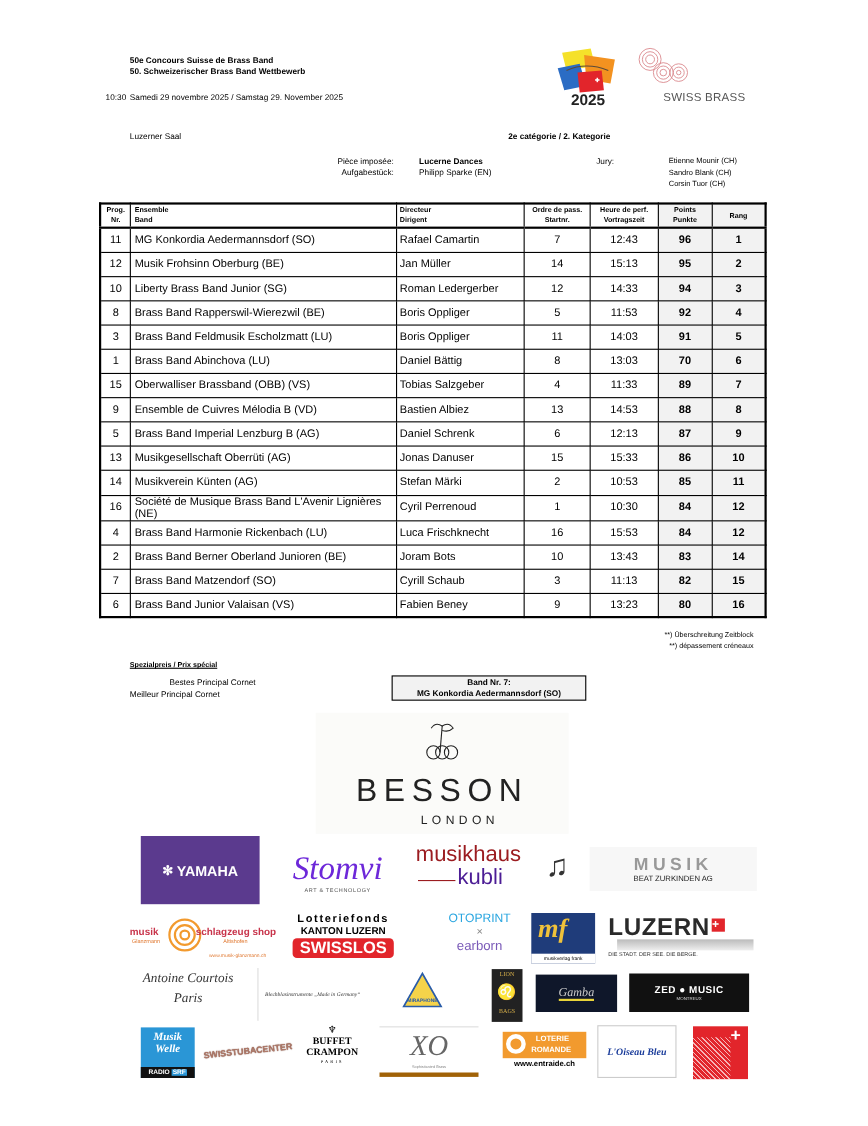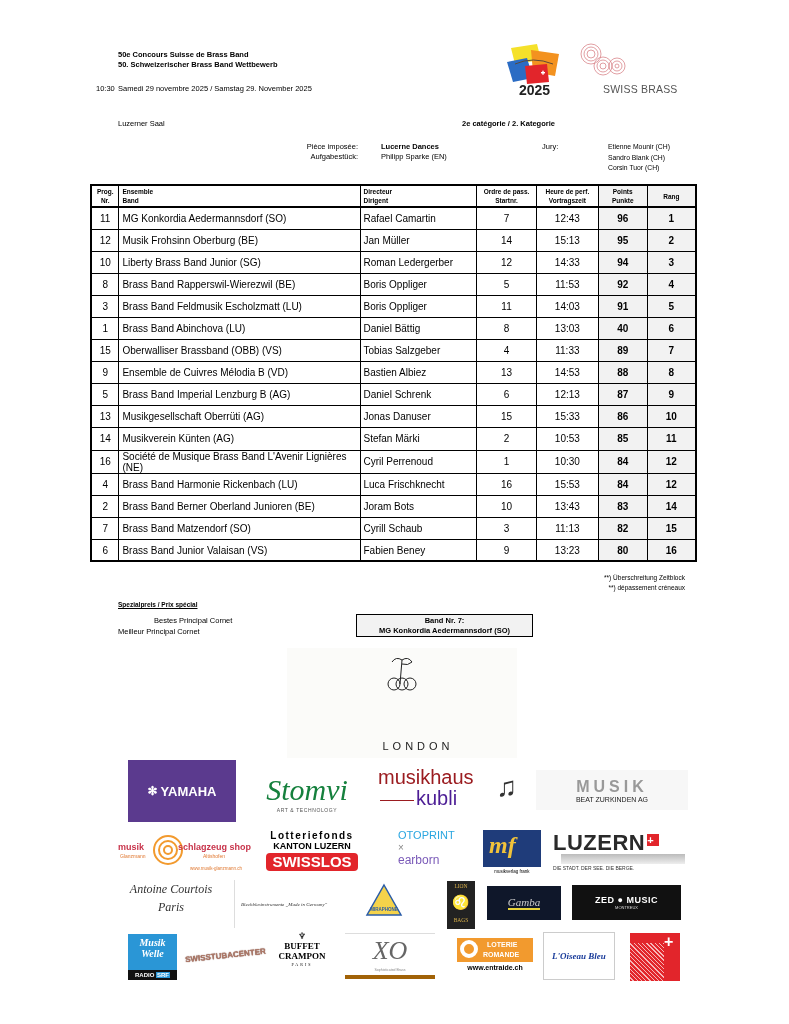--- a/index.html
+++ b/index.html
@@ -143,21 +143,21 @@
         <td class="c">14:03</td>
         <td class="c shade pts">91</td>
         <td class="c shade rank">5</td>
       </tr>
       <tr>
         <td class="c">1</td>
         <td class="l">Brass Band Abinchova (LU)</td>
         <td class="l">Daniel Bättig</td>
         <td class="c">8</td>
         <td class="c">13:03</td>
-        <td class="c shade pts">40</td>
+        <td class="c shade pts">70</td>
         <td class="c shade rank">6</td>
       </tr>
       <tr>
         <td class="c">15</td>
         <td class="l">Oberwalliser Brassband (OBB) (VS)</td>
         <td class="l">Tobias Salzgeber</td>
         <td class="c">4</td>
         <td class="c">11:33</td>
         <td class="c shade pts">89</td>
         <td class="c shade rank">7</td>
@@ -262,29 +262,30 @@
 <div class="abs" style="left:287px; top:648px; width:230px; height:110px; background:#fbfbf9;">
   <svg class="abs" style="left:95px; top:6px;" width="40" height="40" viewBox="0 0 40 40">
     <g fill="none" stroke="#222" stroke-width="1">
       <path d="M10 8 Q14 2 20 6 Q26 2 30 8 Q26 12 20 10"></path>
       <path d="M20 6 L18 30"></path>
       <circle cx="12" cy="30" r="6"></circle>
         <circle cx="20" cy="30" r="6"></circle>
         <circle cx="28" cy="30" r="6"></circle>
     </g>
   </svg>
+  <div class="abs" style="left:0; top:55px; width:230px; text-align:center; font-size:29px; letter-spacing:6px; color:#222;">BESSON</div>
   <div class="abs" style="left:16px; top:92px; width:230px; text-align:center; font-size:11px; letter-spacing:4px; color:#222;">LONDON</div>
 </div>
 
 <div class="logo-box" style="left:128px; top:760px; width:108px; height:62px; background:#5b3a8e; color:#fff; font-weight:bold; font-size:13px;">
   <span style="font-size:12px; margin-right:3px;">✻</span>
     <span>YAMAHA</span>
 </div>
 <div class="logo-box" style="left:252px; top:765px; width:110px; height:55px; flex-direction:column;">
-  <span style="font-family:'Liberation Serif', serif; font-style:italic; font-size:30px; color:#15803d;">Stomvi</span>
+  <span style="font-family:'Liberation Serif', serif; font-style:italic; font-size:30px; color:#6d28d9;">Stomvi</span>
   <span style="font-size:5px; color:#555; letter-spacing:0.6px;">ART &amp; TECHNOLOGY</span>
 </div>
 <div class="abs" style="left:378px; top:767px; width:140px; height:50px;">
   <div style="font-size:20px; color:#9b1c20; line-height:20px;">musikhaus</div>
   <div style="font-size:20px; color:#4c1d95; line-height:22px; padding-left:38px; border-top:0;">kubli</div>
   <div class="abs" style="left:2px; top:33px; width:34px; height:1px; background:#9b1c20;"></div>
   <span class="abs" style="left:118px; top:4px; font-size:28px; color:#333;">♫</span>
 </div>
 <div class="logo-box" style="left:536px; top:770px; width:152px; height:40px; flex-direction:column; background:#f7f7f7;">
   <span style="font-size:16px; letter-spacing:4px; color:#999; font-weight:bold;">MUSIK</span>
@@ -303,21 +304,21 @@
   <span class="abs bold" style="left:60px; top:10px; font-size:9px; color:#c8344b;">schlagzeug shop</span>
   <span class="abs" style="left:2px; top:21px; font-size:5px; color:#e07830;">Glanzmann</span>
   <span class="abs" style="left:85px; top:21px; font-size:5px; color:#e07830;">Altishofen</span>
   <span class="abs" style="left:72px; top:34px; font-size:4.5px; color:#e07830;">www.musik-glanzmann.ch</span>
 </div>
 <div class="abs" style="left:262px; top:830px; width:100px; height:48px; text-align:center;">
   <div class="bold" style="font-size:10px; letter-spacing:1.5px; line-height:11px;">Lotteriefonds</div>
   <div class="bold" style="font-size:9px; line-height:11px;">KANTON LUZERN</div>
   <div class="bold" style="font-size:15px; color:#fff; background:#e2252b; border-radius:4px; line-height:18px; margin:1px 4px 0;">SWISSLOS</div>
 </div>
-<div class="abs" style="left:398px; top:829px; width:76px; height:48px; ">
+<div class="abs" style="left:398px; top:829px; width:76px; height:48px; text-align:center;">
   <div style="font-size:11px; color:#2aa6e0; line-height:13px;">OTOPRINT</div>
   <div style="font-size:10px; color:#888; line-height:11px;">×</div>
   <div style="font-size:12px; color:#7a5ab8; line-height:15px;">earborn</div>
 </div>
 <div class="abs" style="left:483px; top:830px; width:58px; height:46px; background:#1f3c7a;">
   <div class="abs" style="left:6px; top:2px; font-family:'Liberation Serif', serif; font-style:italic; font-weight:bold; font-size:24px; color:#f0c23a;">mf</div>
   <div class="abs" style="left:0; top:37px; width:58px; background:#fff; font-size:4.5px; text-align:center; line-height:9px;">musikverlag frank</div>
 </div>
 <div class="abs" style="left:553px; top:832px; width:140px; height:44px; text-align:left;">
   <div class="bold" style="font-size:22px; color:#2a2a2a; line-height:22px; letter-spacing:0.5px;"><span>LUZERN</span><span style="display:inline-block; width:12px; height:12px; background:#e2252b; color:#fff; font-size:11px; line-height:12px; margin-left:2px; vertical-align:6px;">+</span></div>

